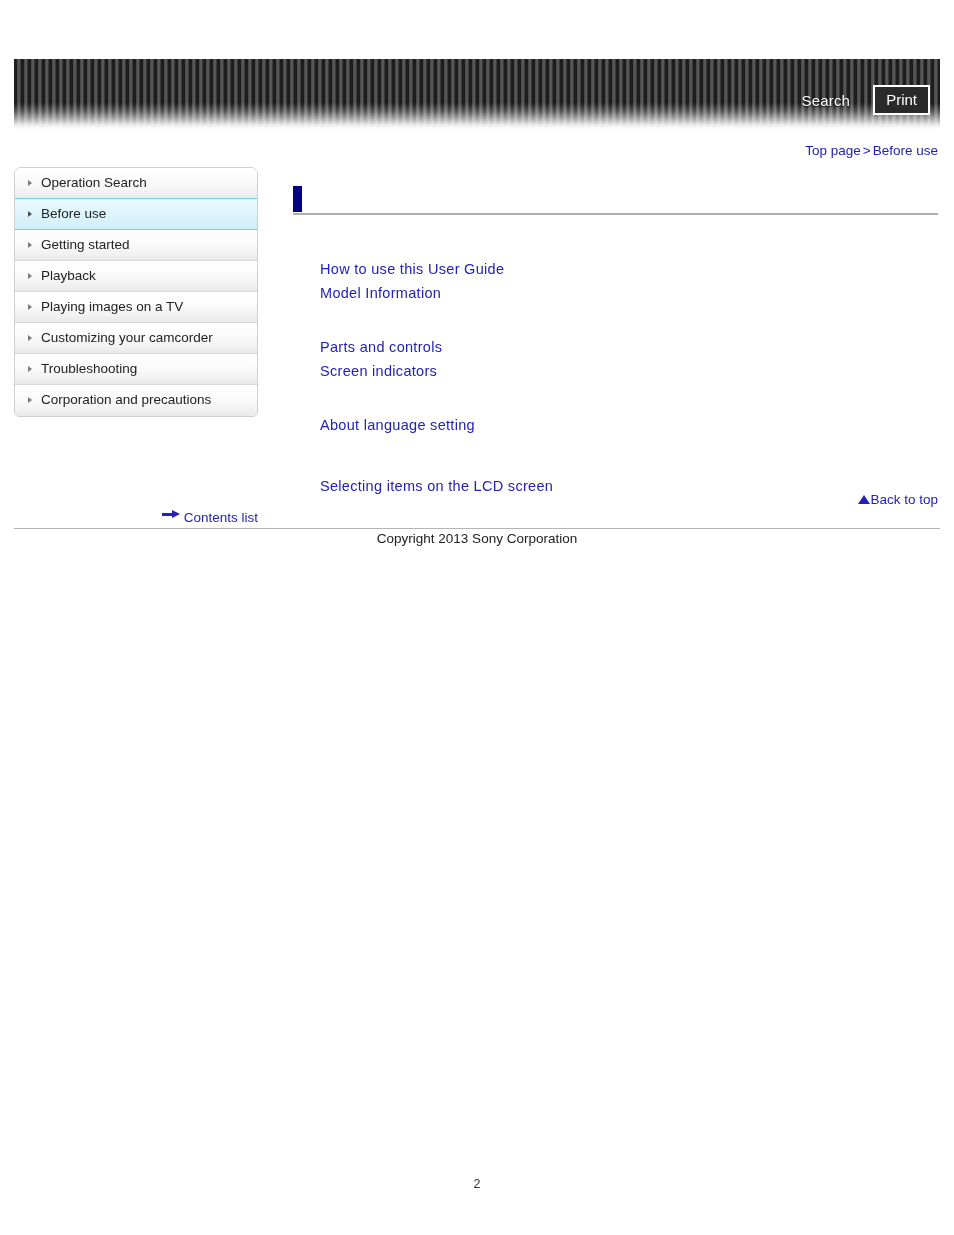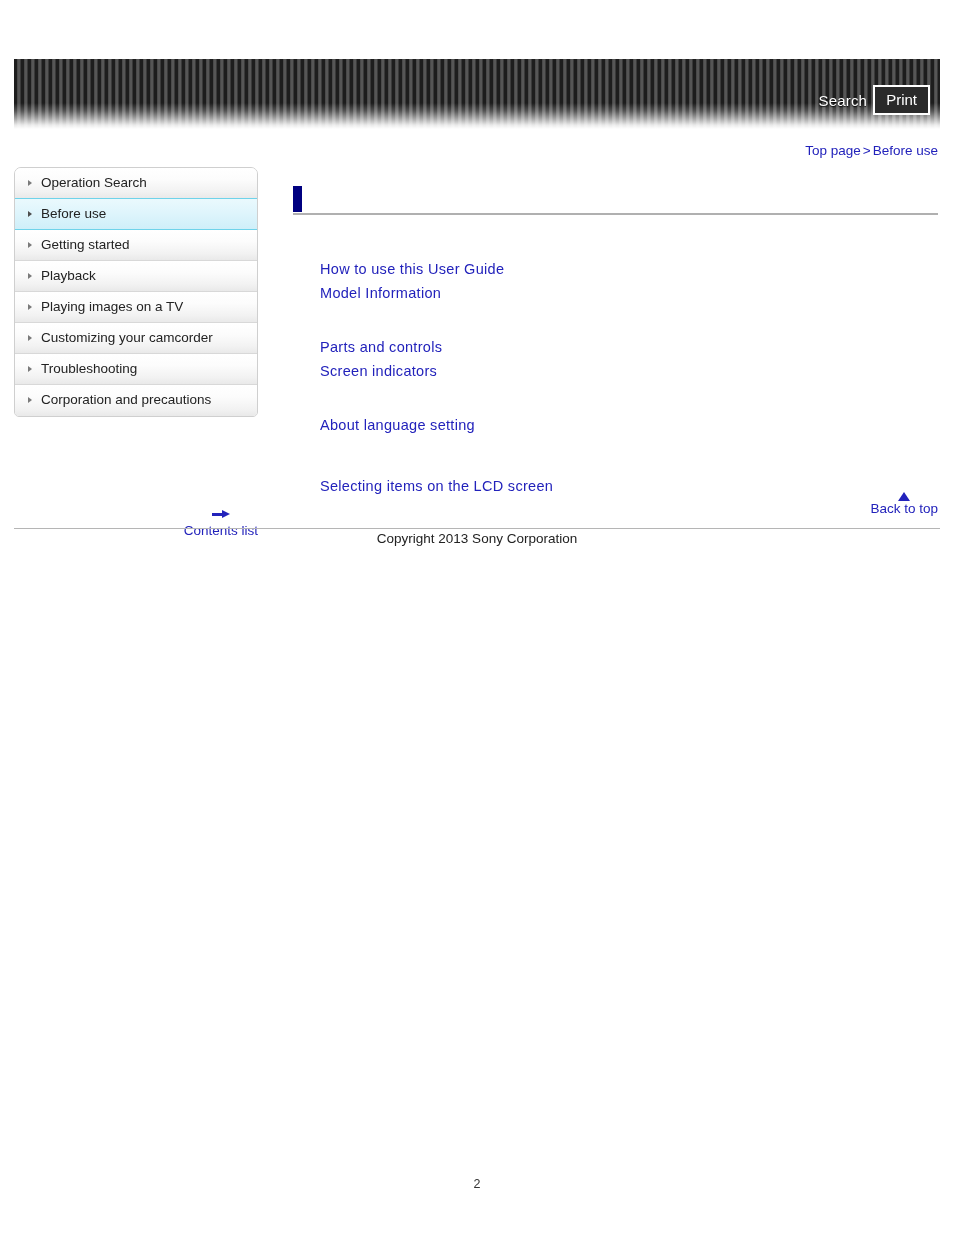--- a/index.html
+++ b/index.html
@@ -38,21 +38,21 @@
         #565656 4px, #565656 6px,
         #3a3a3a 6px, #3a3a3a 7px);
     overflow: hidden;
   }
   #header-controls {
     position: absolute;
     right: 10px;
     top: 26px;
     display: flex;
     align-items: center;
-    gap: 6px;
+    gap: 23px;
   }
   #search-link {
     color: #ffffff;
     font-size: 15px;
     line-height: 1;
     letter-spacing: 0.2px;
     text-shadow: 0 1px 1px rgba(0,0,0,0.8);
     cursor: pointer;
   }
   #print-button {
@@ -129,26 +129,24 @@
     position: absolute;
     left: 14px;
     top: 510px;
     width: 244px;
     display: flex;
     justify-content: flex-end;
     align-items: center;
   }
   #contents-list-link {
     display: inline-flex;
-    align-items: center;
     gap: 4px;
     color: #2222bb;
     font-size: 13.5px;
     cursor: pointer;
-    flex-direction: column;
   }
   .arrow-right-icon {
     display: inline-block;
     width: 18px;
     height: 9px;
     position: relative;
   }
   .arrow-right-icon::before {
     content: "";
     position: absolute;
@@ -222,21 +220,20 @@
     justify-content: flex-end;
     align-items: center;
   }
   #back-to-top-link {
     display: inline-flex;
     align-items: center;
     gap: 0;
     color: #2222bb;
     font-size: 13.5px;
     cursor: pointer;
-    flex-direction: column;
   }
   .triangle-up-icon {
     display: inline-block;
     width: 0; height: 0;
     border-left: 6px solid transparent;
     border-right: 6px solid transparent;
     border-bottom: 9px solid #2222bb;
     position: relative;
     top: 0px;
   }

